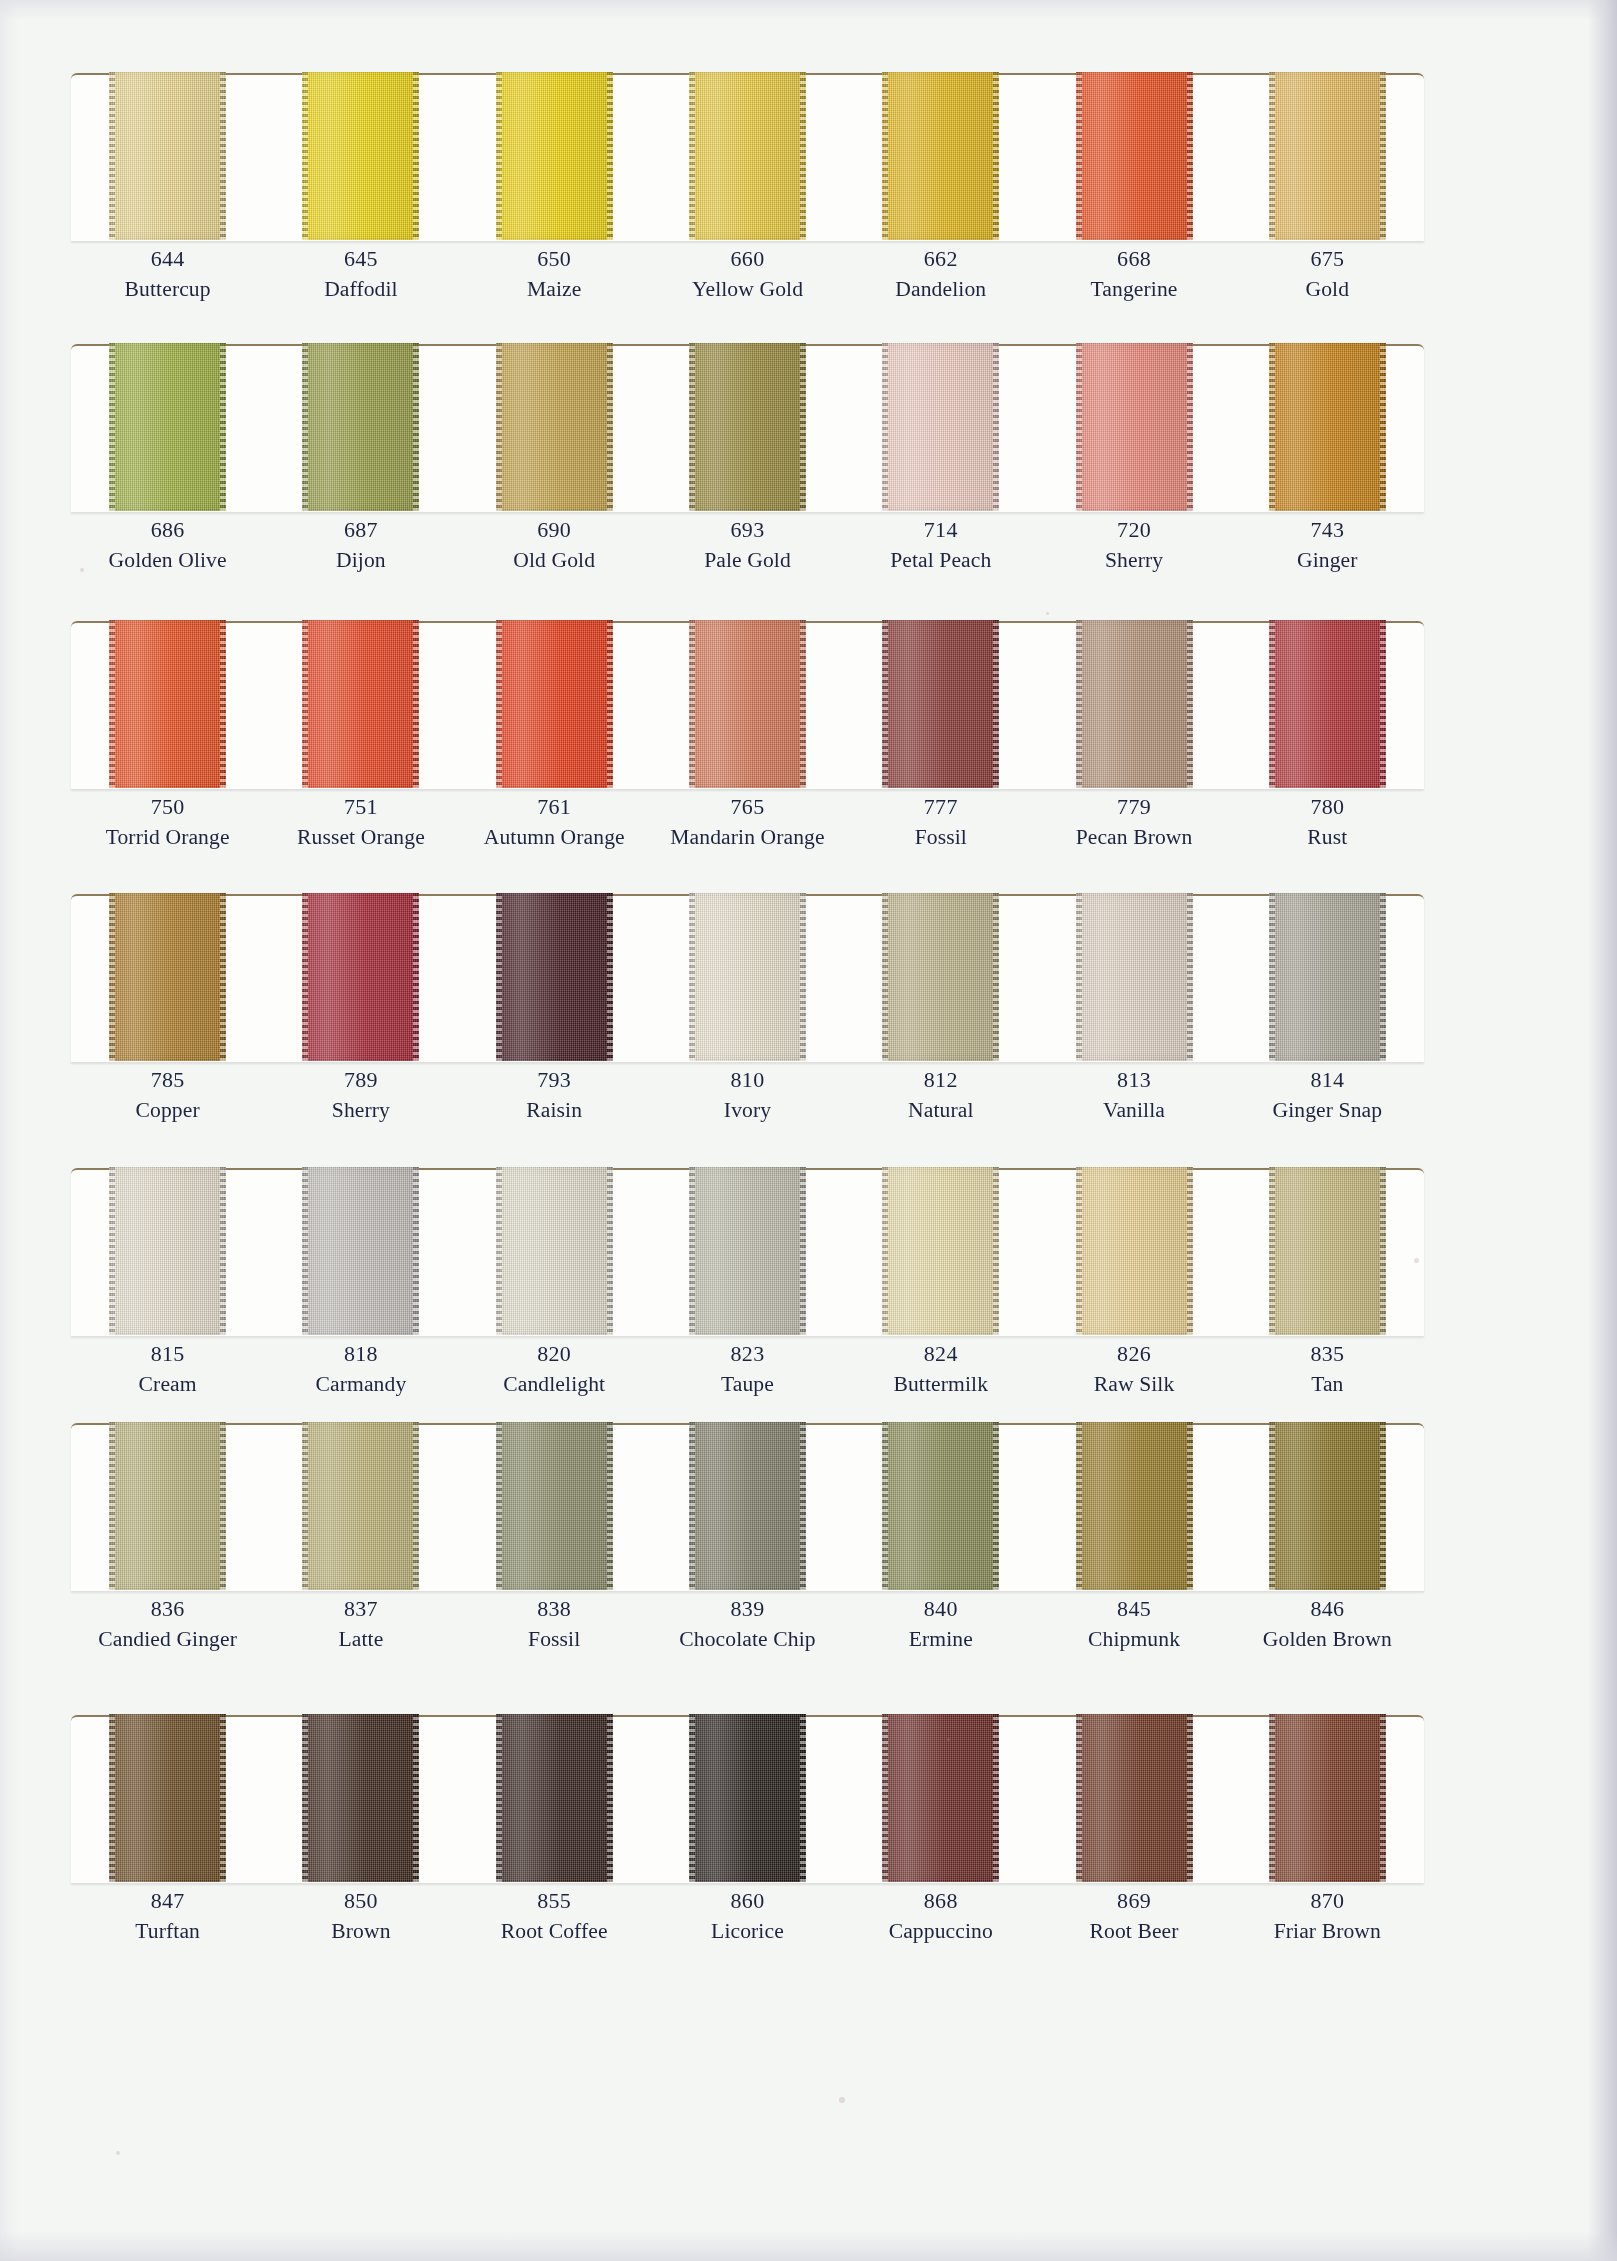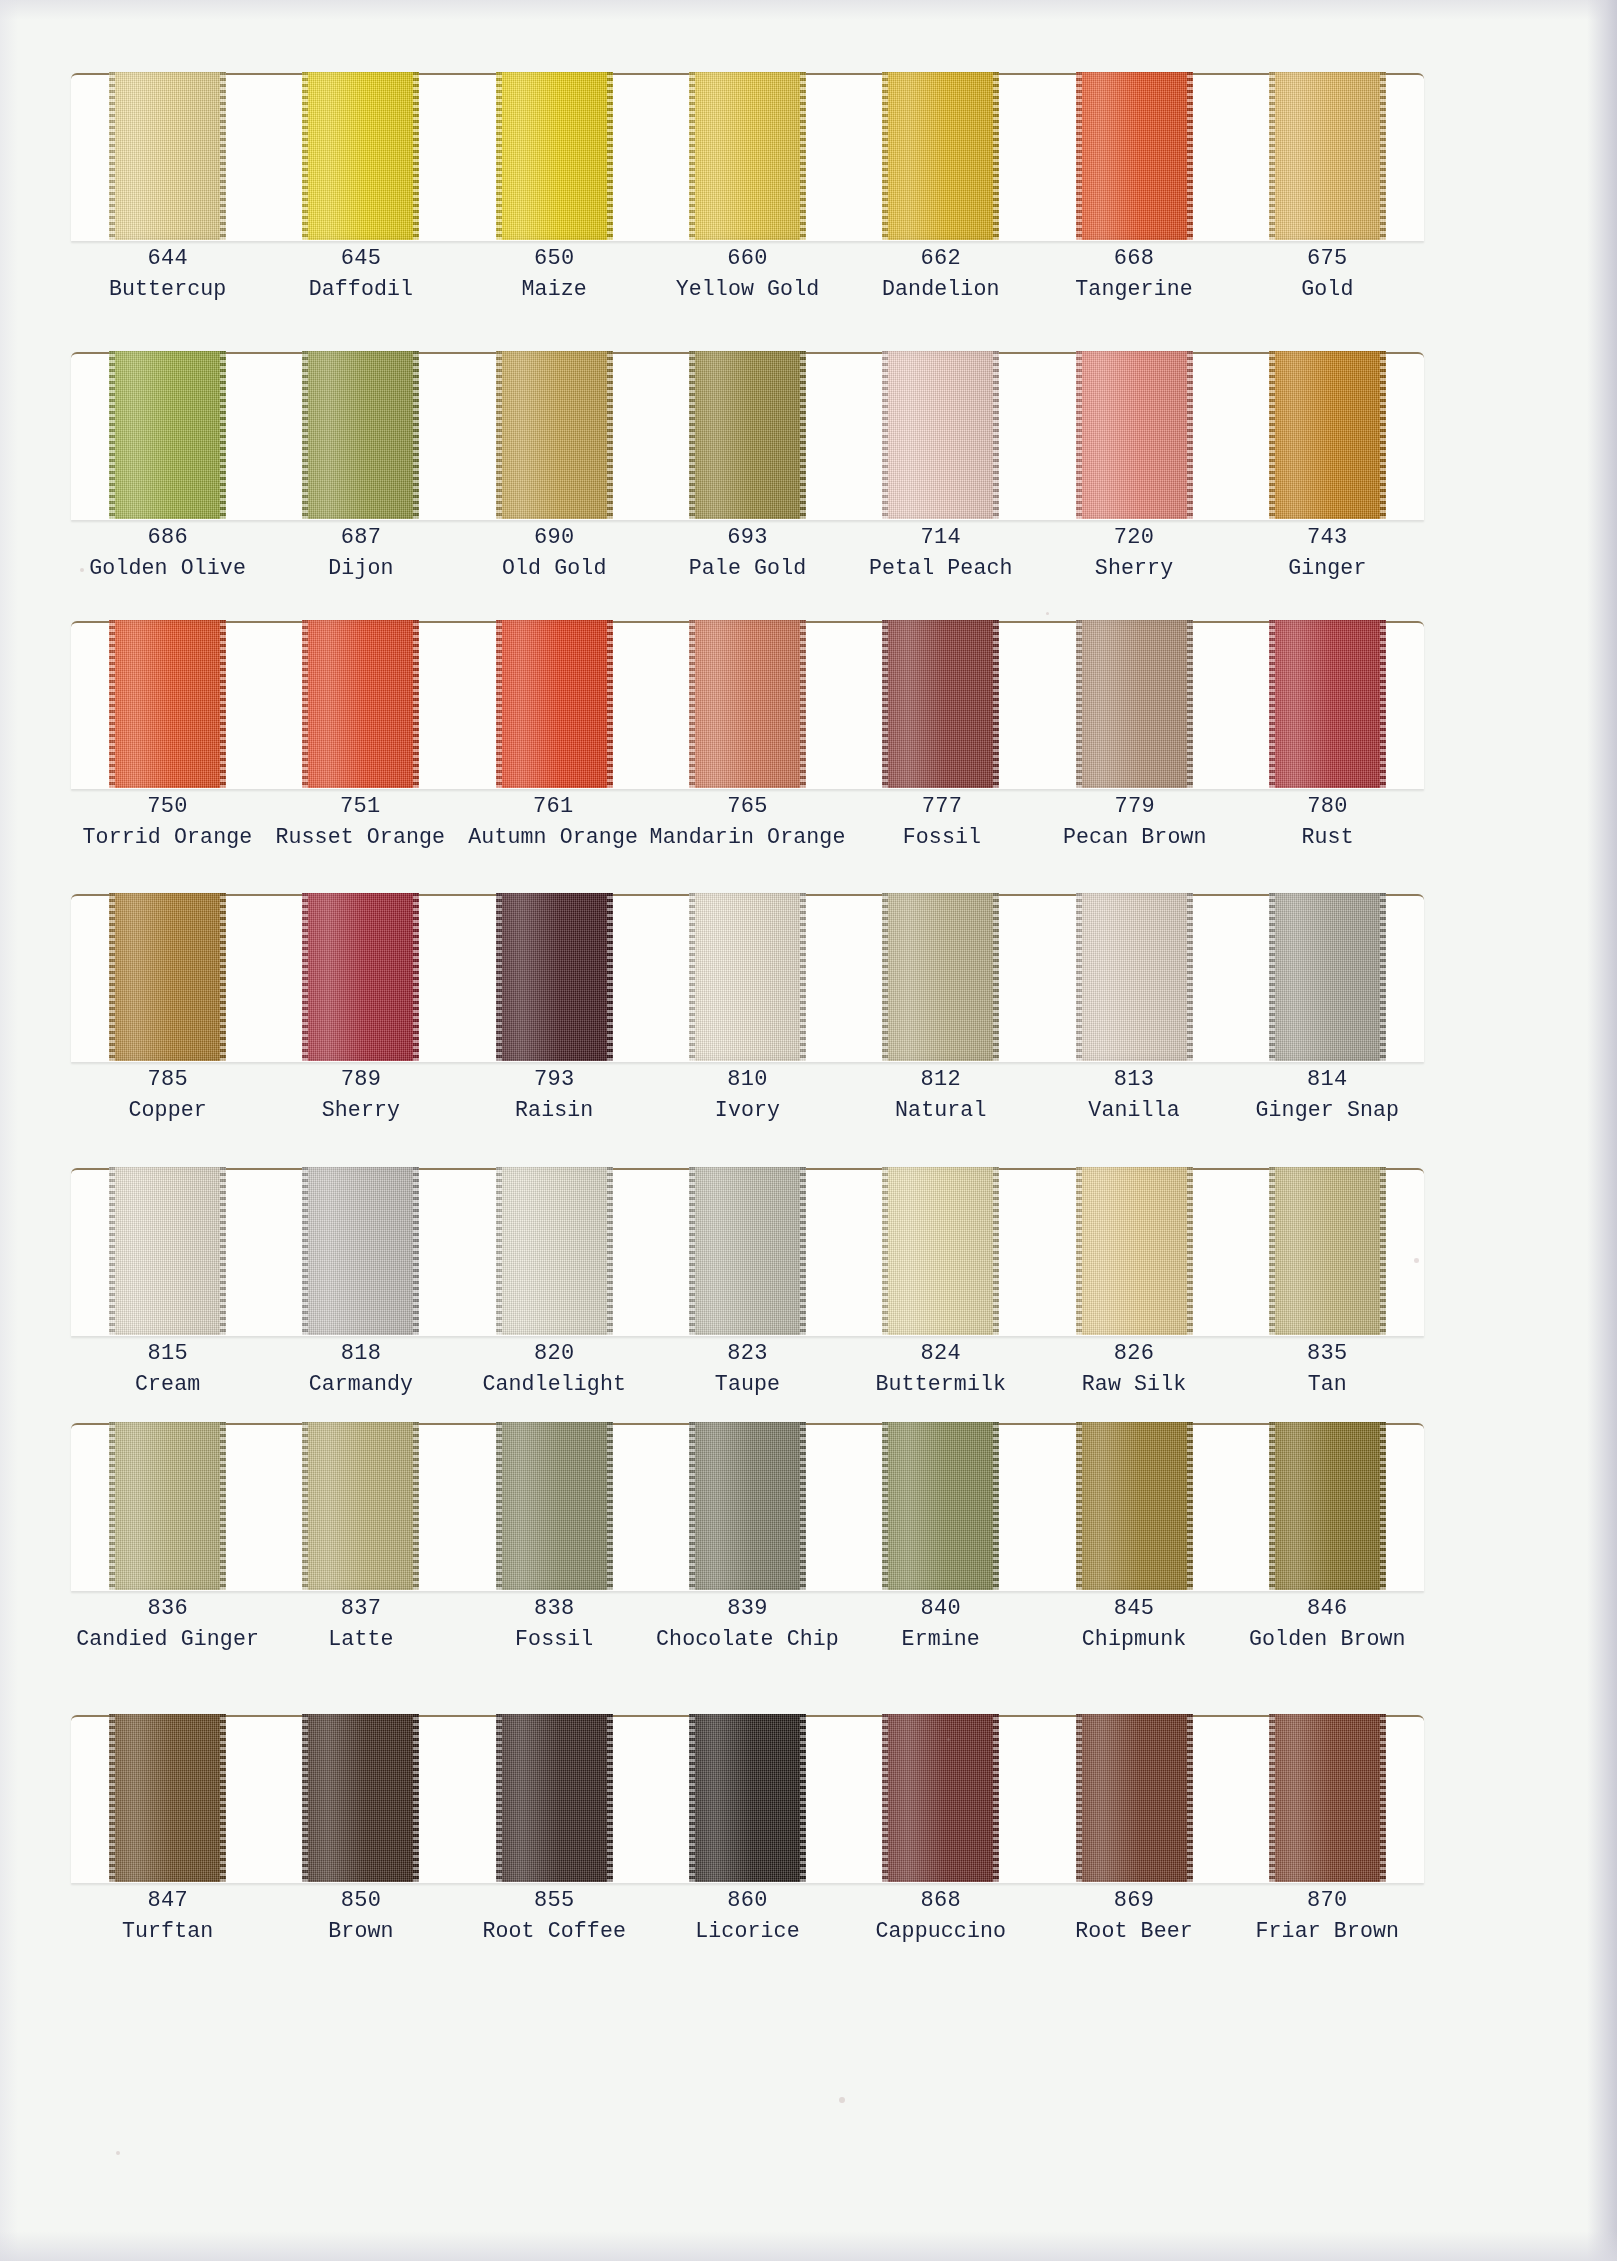--- a/index.html
+++ b/index.html
@@ -8,21 +8,21 @@
     padding: 0;
     background: #ffffff;
   }
 
   #page {
     position: relative;
     width: 1618px;
     height: 2261px;
     background: #f4f6f3;
     overflow: hidden;
-    font-family: Liberation Mono, monospace;
+    font-family: Liberation Serif, serif;
   }
 
   
   #paper-edge-right {
     position: absolute;
     top: 0;
     right: 0;
     width: 31px;
     height: 100%;
     background: linear-gradient(to right, rgba(226,226,230,0) 0%, rgba(214,214,222,.85) 60%, rgba(198,198,210,.95) 100%);
@@ -239,21 +239,21 @@
           <div class="label-cell">
             <div class="code">668</div>
             <div class="name">Tangerine</div>
           </div>
           <div class="label-cell">
             <div class="code">675</div>
             <div class="name">Gold</div>
           </div>
         </div>
       </div>
-      <div class="card-row" style="top: 352px;">
+      <div class="card-row" style="top: 344px;">
         <div class="strip"></div>
         <div class="swatches">
           <div class="cell">
             <div class="ribbon" title="Golden Olive" style="background-color: rgb(162, 180, 65);">
               <div class="sheen"></div>
             </div>
           </div>
           <div class="cell">
             <div class="ribbon" title="Dijon" style="background-color: rgb(154, 160, 68);">
               <div class="sheen"></div>

